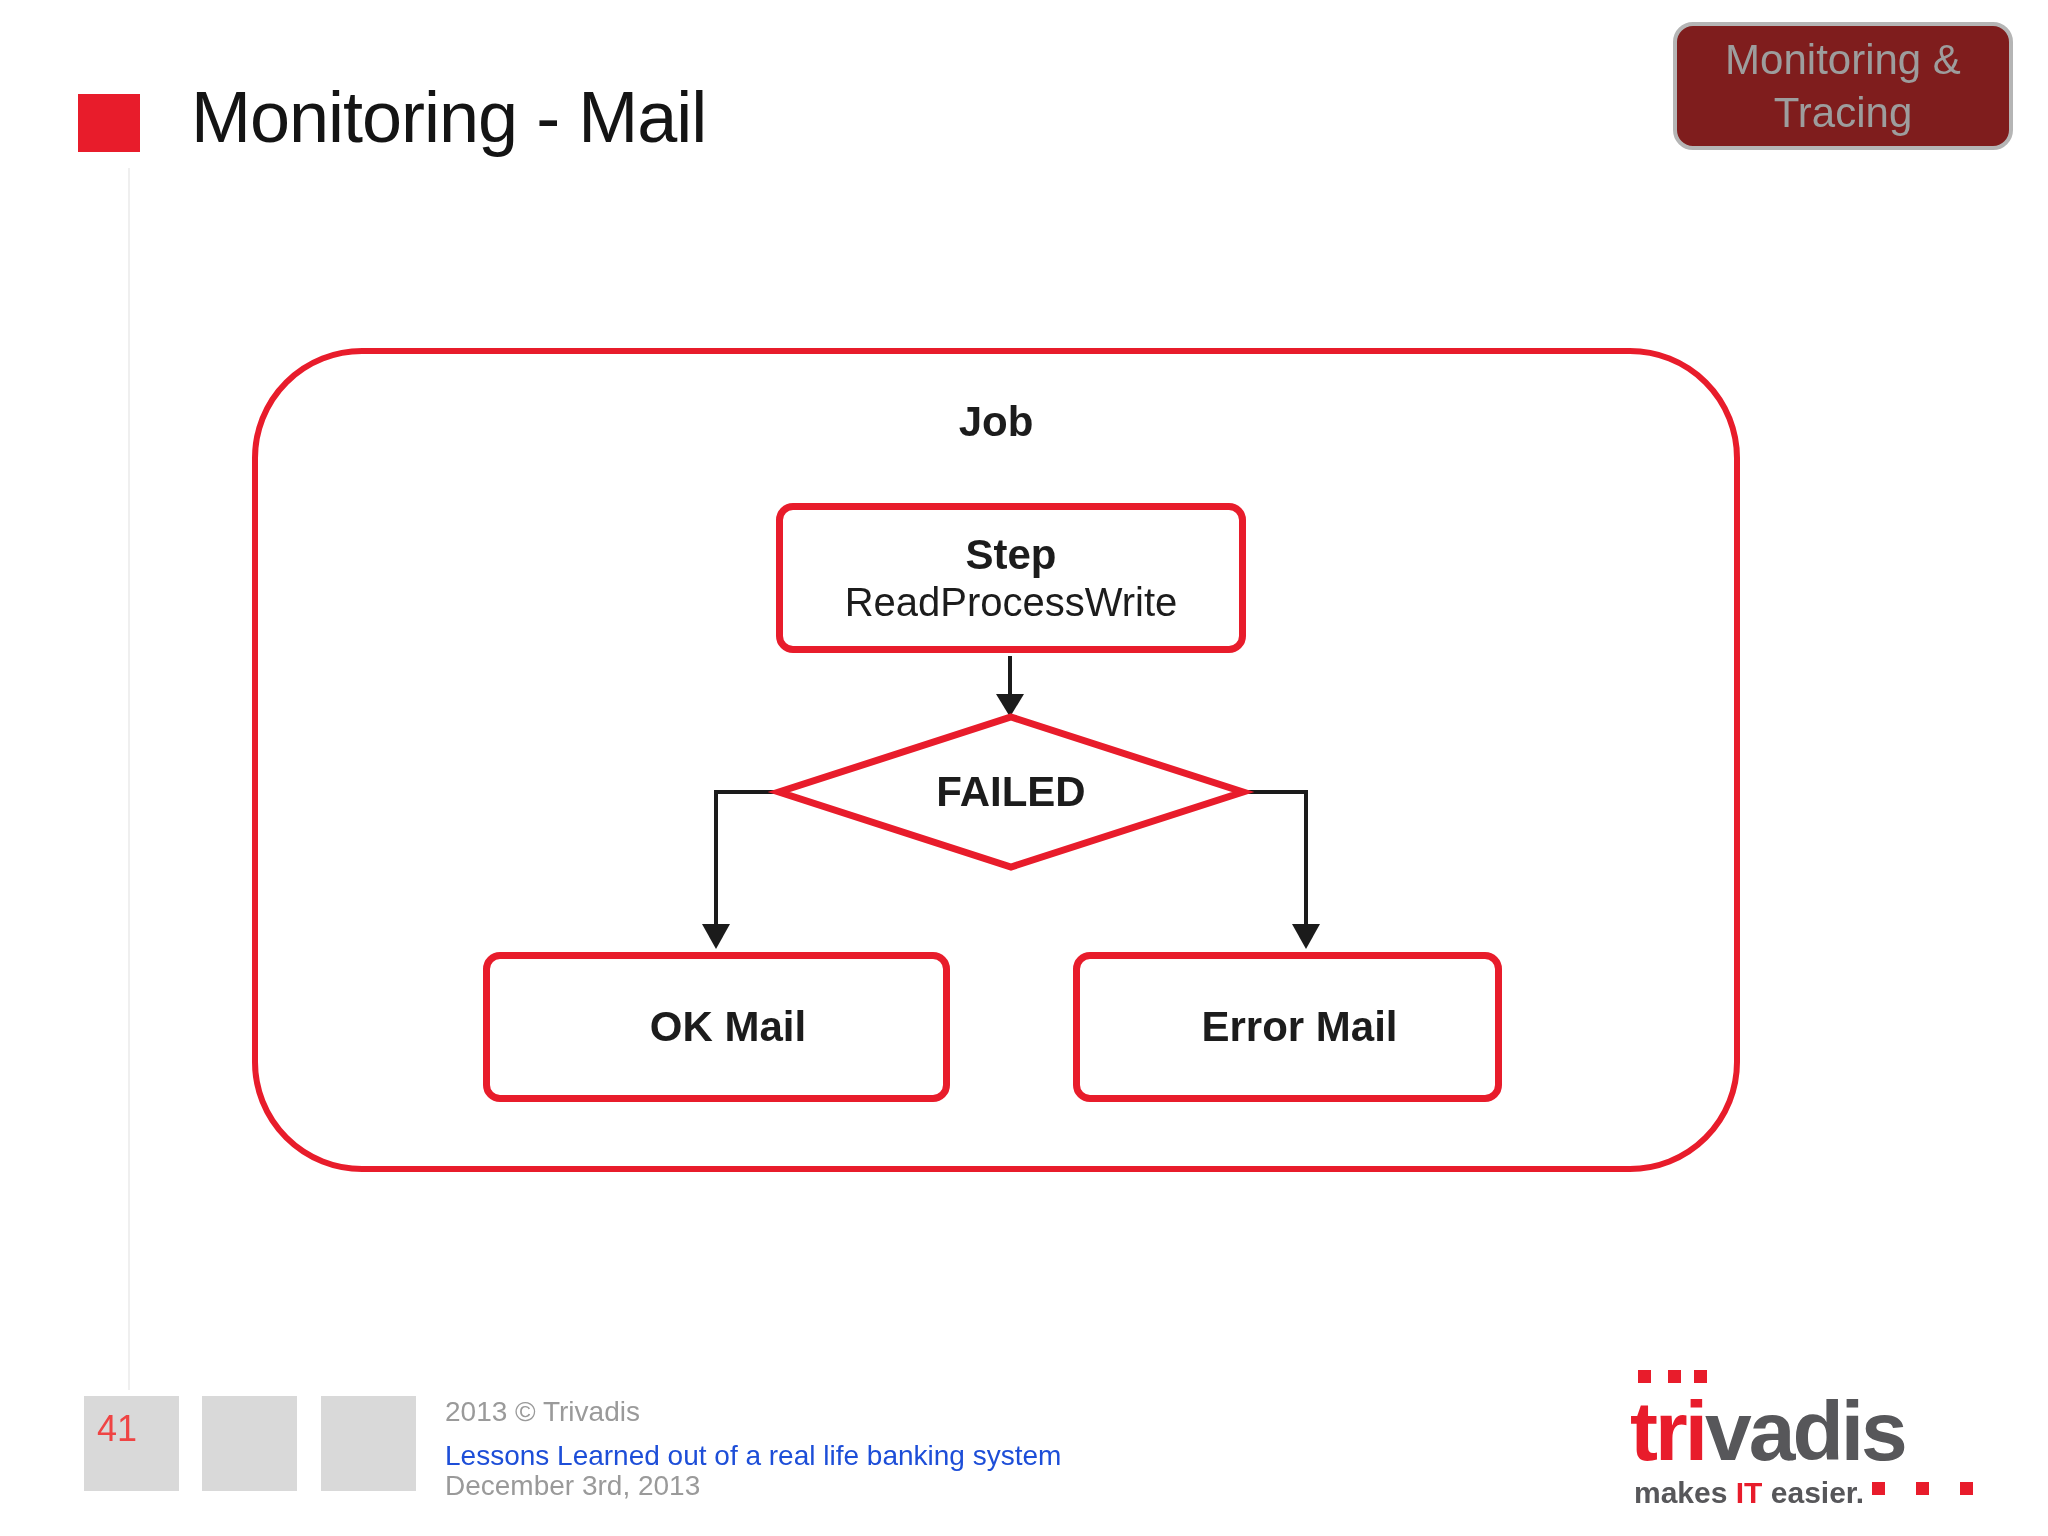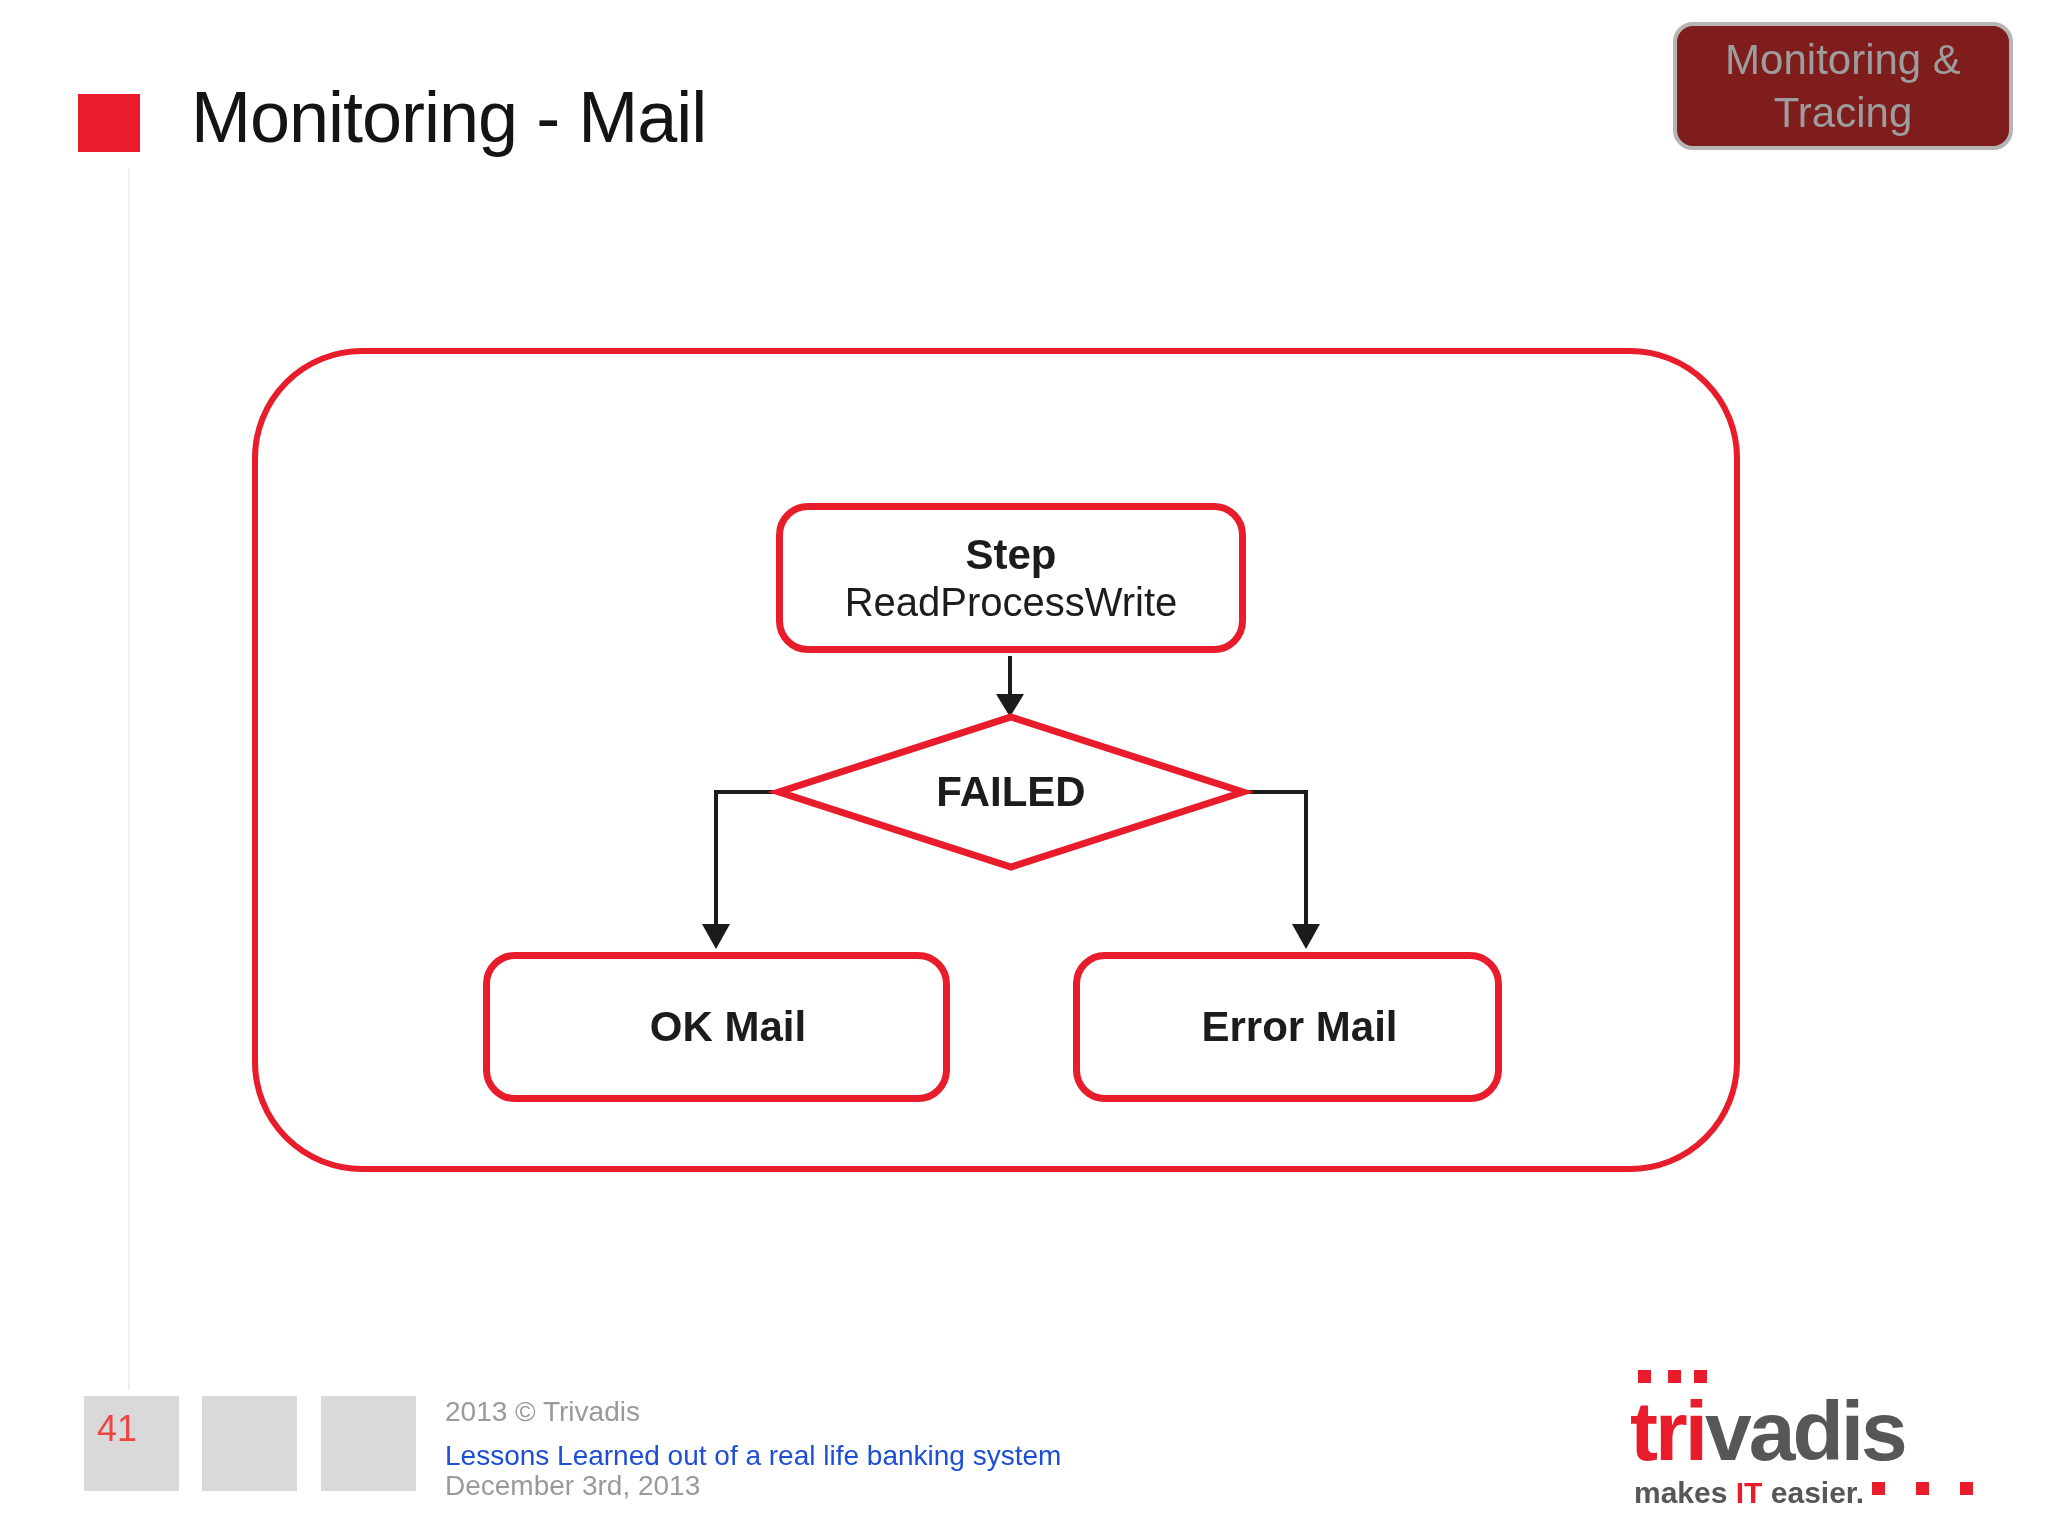--- a/index.html
+++ b/index.html
@@ -36,21 +36,21 @@
   
   .job-box {
     position:absolute; left:252px; top:348px; width:1488px; height:824px;
     border:6px solid #e81c2b; border-radius:110px; background:transparent;
   }
   .job-label {
     position:absolute; left:252px; top:398px; width:1488px;
     text-align:center; font-size:42px; font-weight:700; color:#1c1c1c;
   }
   .node {
-    position:absolute; border:7px solid #e81c2b; border-radius:32px;
+    position:absolute; border:7px solid #e81c2b; border-radius:17px;
     background:#ffffff; color:#1c1c1c;
     display:flex; flex-direction:column; align-items:center; justify-content:center;
   }
   .step-box  { left:776px;  top:503px; width:470px; height:150px; }
   .ok-box    { left:483px;  top:952px; width:467px; height:150px;padding-left:23px; }
   .error-box { left:1073px; top:952px; width:429px; height:150px;padding-left:24px; }
   .node-title { font-size:42px; font-weight:700; line-height:1.15; }
   .node-sub   { font-size:40px; font-weight:400; line-height:1.15; }
   .node-label { font-size:42px; font-weight:700; }
   .diamond-label {
@@ -115,20 +115,21 @@
   <div class="title-bullet"></div>
   <h1 class="slide-title">Monitoring - Mail</h1>
   <div class="faint-vline"></div>
 
   <div class="corner-badge">
     <div>Monitoring &amp;</div>
     <div>Tracing</div>
   </div>
 
   <div class="job-box"></div>
+  <div class="job-label">Job</div>
 
   <div class="node step-box">
     <div class="node-title">Step</div>
     <div class="node-sub">ReadProcessWrite</div>
   </div>
 
   <svg class="wires" viewBox="0 0 2048 1536">
 
     <line x1="1010" y1="656" x2="1010" y2="696" stroke="#1b1b1b" stroke-width="4"></line>
     <polygon points="996,694 1024,694 1010,717" fill="#1b1b1b"></polygon>

